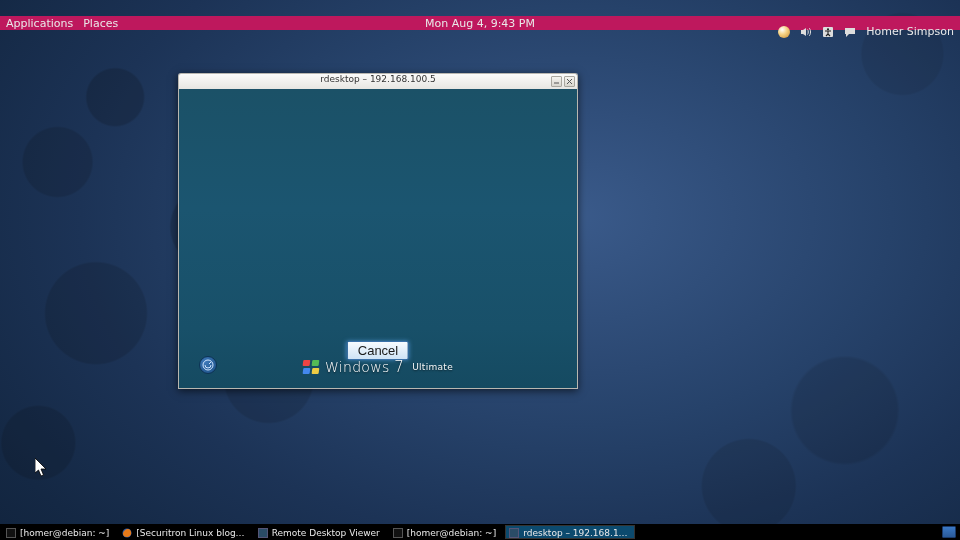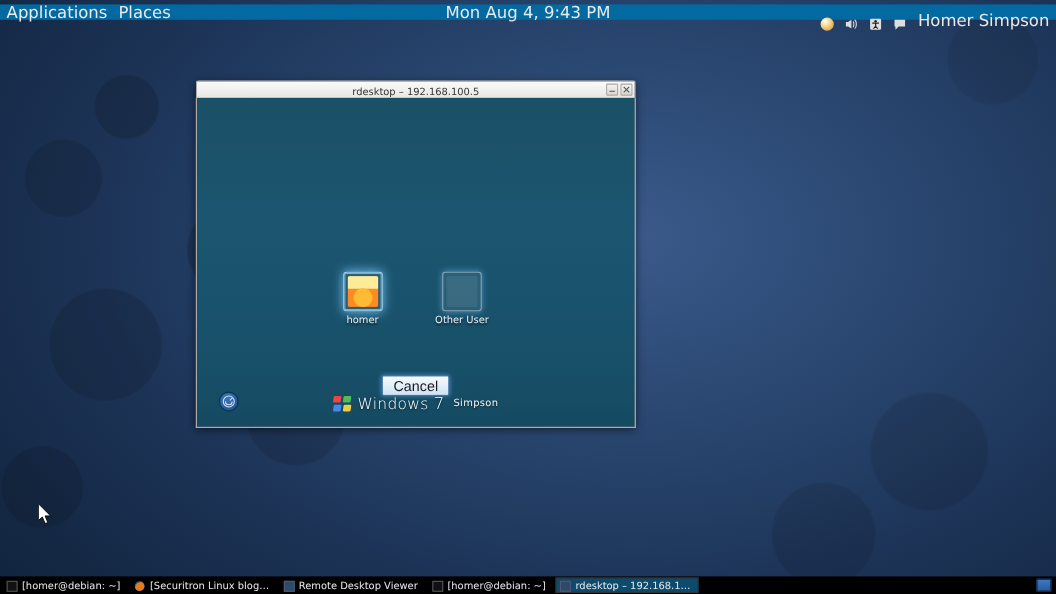--- a/index.html
+++ b/index.html
@@ -23,24 +23,24 @@
       radial-gradient(circle at 4% 82%, rgba(0,0,0,0.25) 0 36px, transparent 38px),
       radial-gradient(circle at 88% 76%, rgba(0,0,0,0.2) 0 52px, transparent 55px),
       radial-gradient(circle at 78% 90%, rgba(0,0,0,0.2) 0 46px, transparent 48px),
       radial-gradient(circle at 94% 10%, rgba(0,0,0,0.15) 0 40px, transparent 42px);
     mix-blend-mode: multiply;
     opacity:0.55;
   }
 
   
   .topbar {
-    position:absolute; top:4px; left:0; right:0; height:14px;
-    background:#0369a1; color:#e9e9e9;
+    position:absolute; top:16px; left:0; right:0; height:14px;
+    background:#be185d; color:#e9e9e9;
     display:flex; align-items:center;
-    font-size:15px;
+    font-size:11px;
     padding:0 6px;
     z-index:50;
   }
   .topbar .left { display:flex; gap:10px; }
   .topbar .left span, .topbar .right span { cursor:default; }
   .topbar .center { position:absolute; left:50%; transform:translateX(-50%); font-weight:normal; }
   .topbar .right { margin-left:auto; display:flex; align-items:flex-end; gap:10px;margin-top:16px; }
   .topbar .ico { width:12px; height:12px; display:inline-flex; align-items:center; justify-content:center; }
   .weather-ico { width:12px;height:12px;border-radius:50%; background:radial-gradient(circle at 35% 30%, #fff, #f6d488 40%, #c98a2c 100%); }
   .volume-ico svg, .a11y-ico svg, .chat-ico svg { display:block; }
@@ -72,21 +72,21 @@
   .rdp-window {
     position:absolute; left:178px; top:73px; width:400px; height:316px;
     box-shadow: 0 2px 8px rgba(0,0,0,0.6);
     z-index:20;
     display:flex; flex-direction:column;
   }
   .titlebar {
     height:16px;
     background:linear-gradient(#fbfbfa, #e7e6e2);
     border:1px solid #b9b7b0; border-bottom:none;
-    display:flex; align-items:flex-end; justify-content:center;
+    display:flex; align-items:flex-start; justify-content:center;
     position:relative;
     font-size:9px; color:#333;
     border-radius:3px 3px 0 0;
   }
   .titlebar .winbuttons { position:absolute; right:2px; top:2px; display:flex; gap:2px; }
   .titlebar .wbtn {
     width:11px; height:11px;
     background:linear-gradient(#f4f3ef,#d9d7cf);
     border:1px solid #a9a79f; border-radius:1px;
     display:flex; align-items:center; justify-content:center;
@@ -200,51 +200,37 @@
           </svg>
         </div>
       <div class="wbtn">
           <svg width="7" height="7">
             <path d="M1 1l5 5M6 1l-5 5" stroke="#555" stroke-width="1"></path>
           </svg>
         </div>
     </div>
   </div>
   <div class="rdp-content">
-    <div class="tiles">
-      <div class="tile sel">
-        <div class="frame">
-            <div class="avatar"></div>
-          </div>
-        <div class="uname">homer</div>
-      </div>
-      <div class="tile">
-        <div class="frame empty">
-            <div class="avatar"></div>
-          </div>
-        <div class="uname">Other User</div>
-      </div>
-    </div>
     <button class="cancel-btn">Cancel</button>
     <div class="ease">
       <svg width="12" height="12" viewBox="0 0 12 12">
           <circle cx="6" cy="6" r="5" fill="none" stroke="#cfe4ff" stroke-width="1"></circle>
           <path d="M3 6a3 3 0 0 0 6 0" stroke="#cfe4ff" stroke-width="1" fill="none"></path>
           <line x1="9" y1="3" x2="7" y2="5" stroke="#cfe4ff" stroke-width="1"></line>
         </svg>
     </div>
     <div class="winbrand">
       <span class="flag">
         <span class="r"></span>
           <span class="g"></span>
           <span class="b"></span>
           <span class="y"></span>
       </span>
       <span class="txt"><span>Windows</span> <span class="seven">7</span></span>
-      <span class="ed">Simpson</span>
+      <span class="ed">Ultimate</span>
     </div>
   </div>
 </div>
 
 <div class="cursor">
   <svg width="14" height="20" viewBox="0 0 14 20">
       <path d="M0 0l0 15 3.5-3 2.5 6 2.5-1-2.5-6 5 0z" fill="#fff" stroke="#000" stroke-width="0.8"></path>
     </svg>
 </div>
 

